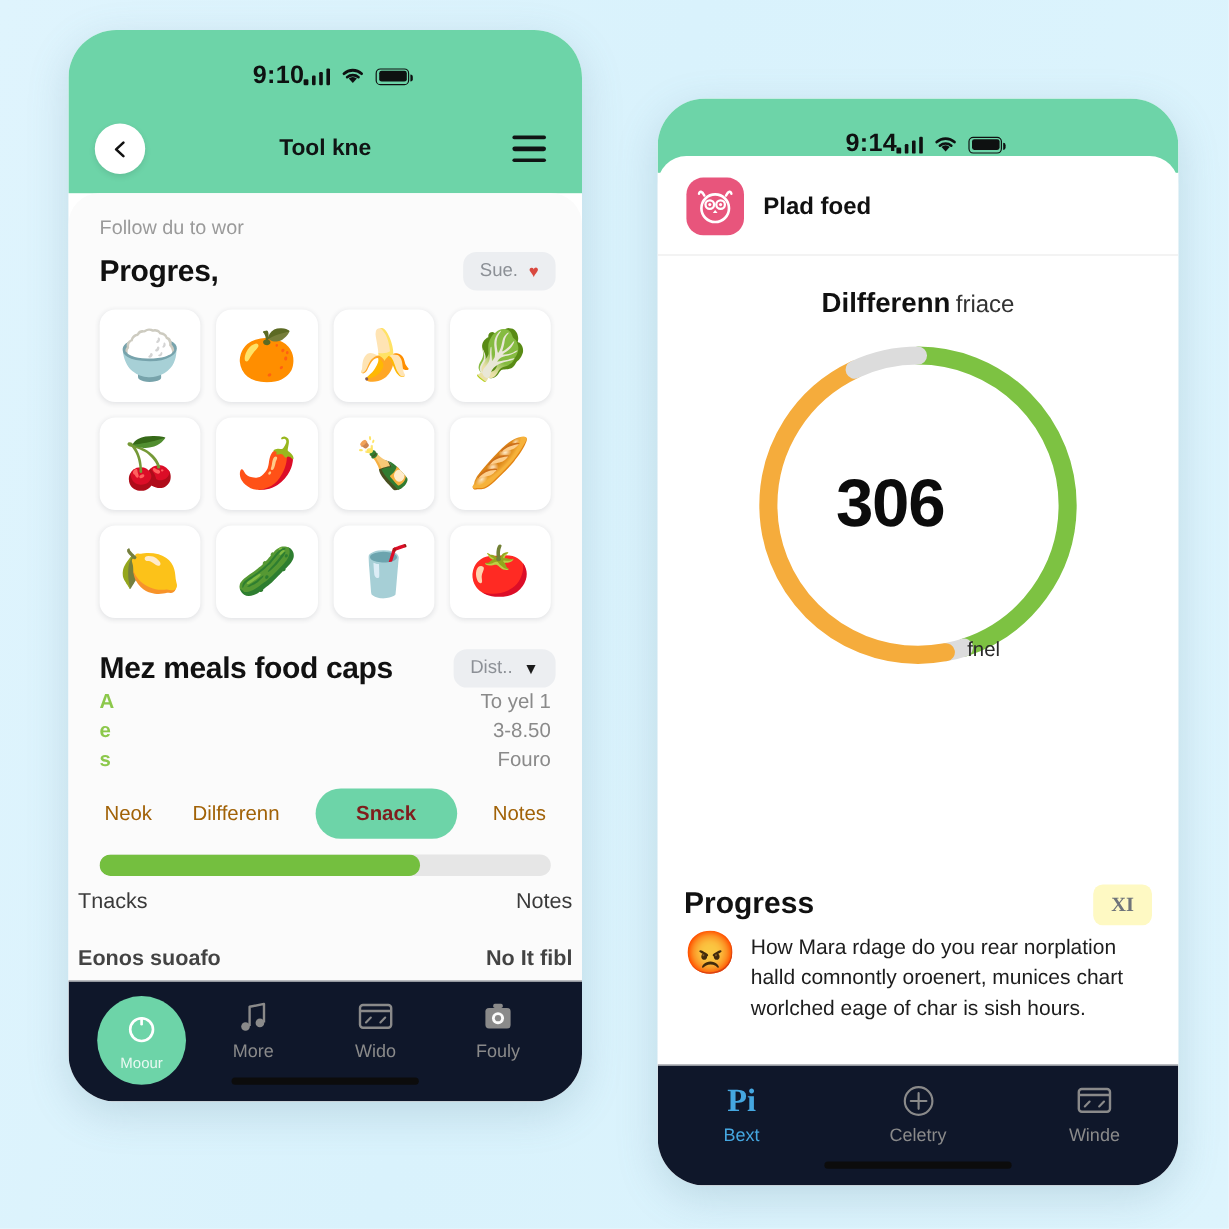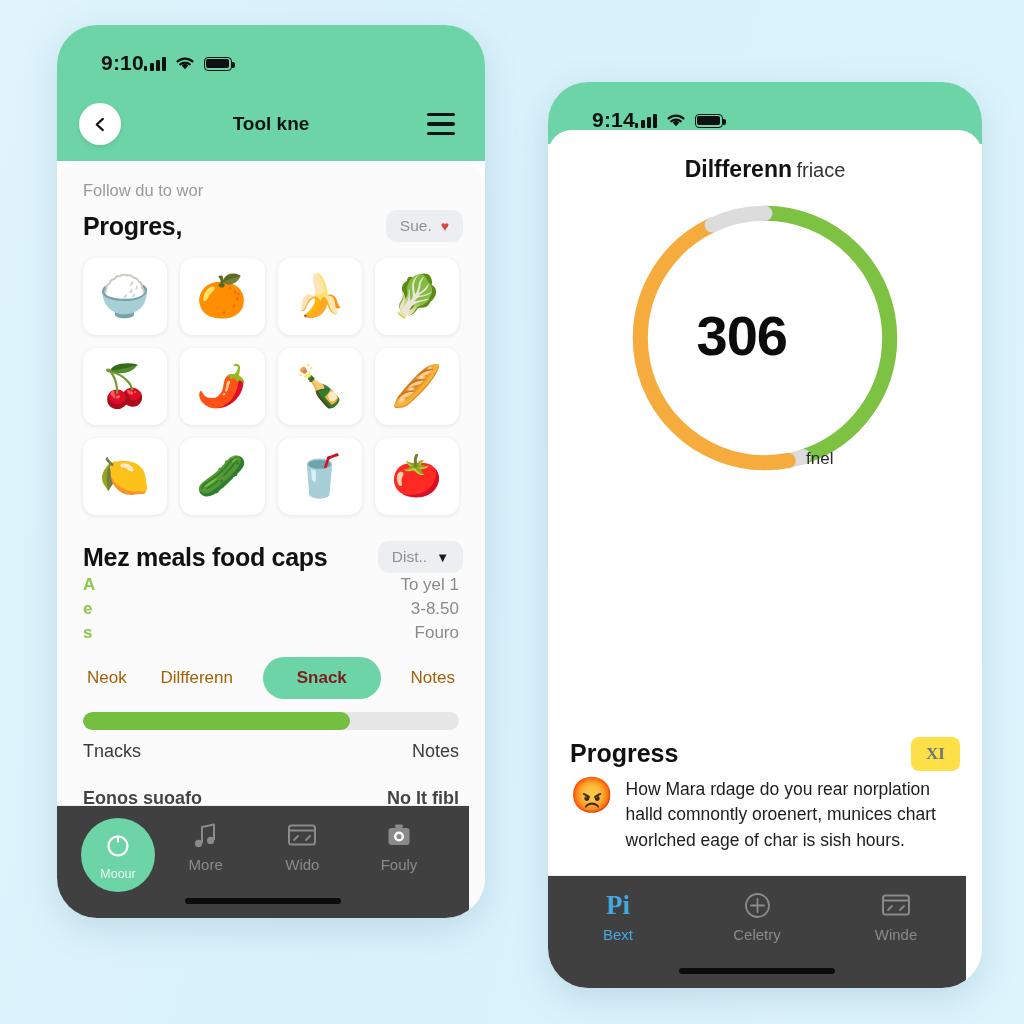--- a/index.html
+++ b/index.html
@@ -25,21 +25,21 @@
     border-radius: 40px;
   }
   #phone-right {
     left: 548px; top: 82px; width: 434px; height: 906px;
     border-radius: 40px;
   }
 
   
   .statusbar {
     height: 62px;
-    display: flex; align-items: center; justify-content: flex-start;
+    display: flex; align-items: center; justify-content: center;
     padding: 14px 34px 0 44px;
     color: #0e1111;
   }
   .status-time { font-size: 21px; font-weight: 700; letter-spacing: .2px; }
   .status-icons { display: flex; align-items: flex-end; gap: 9px; }
   .sig { display: flex; align-items: flex-end; gap: 2.5px; height: 15px; }
   .sig i { display: block; width: 3.6px; background: #0e1111; border-radius: 1px; }
   .sig i:nth-child(1) { height: 5px; }
   .sig i:nth-child(2) { height: 8px; }
   .sig i:nth-child(3) { height: 11px; }
@@ -119,29 +119,29 @@
   .tab.active {
     background: #6dd4a8; color: #7f1d1d; font-weight: 700;
     border-radius: 22px; padding: 11px 34px;
   }
   .progbar {
     margin: 13px 26px 0; height: 18px; background: #e6e6e6; border-radius: 10px; overflow: hidden;
   }
   .progbar > i { display: block; height: 100%; background: #74bf3f; border-radius: 10px; }
   .foot-line {
     display: flex; justify-content: space-between;
-    padding: 11px 26px 0; font-size: 18px; color: #3a3a3a;
+    padding: 11px 8px 0; font-size: 18px; color: #3a3a3a;
   }
   .foot-line.faint { color: #1b1b1b; opacity: .82; font-weight: 700; filter: blur(.4px); padding-top: 26px; }
 
   
   .tabbar {
-    position: absolute; left: 0; right: 16px; bottom: 0;
-    background: #404040; border-top: 1px solid #ededed;
-    padding: 12px 24px 0; height: 113px;
+    position: absolute; left: 0; right: 0; bottom: 0;
+    background: #0f172a; border-top: 1px solid #ededed;
+    padding: 12px 24px 0; height: 101px;
   }
   .tabbar-row { display: flex; justify-content: space-between; align-items: flex-start; }
   .tb-item { width: 92px; text-align: center; color: #8a8a8a; }
   .tb-ico { height: 34px; display: flex; align-items: center; justify-content: center; }
   .tb-label { font-size: 15px; margin-top: 4px; }
   .tb-item.round {
     width: 74px; height: 74px; border-radius: 50%; background: #6dd4a8;
     display: flex; flex-direction: column; align-items: center; justify-content: center;
     color: #ffffff;
   }
@@ -176,21 +176,21 @@
     position: absolute; inset: 0; display: flex;
     align-items: center; justify-content: center; gap: 19px;
   }
   .ring-val { font-size: 56px; font-weight: 700; color: #0c0c0c; letter-spacing: -1px; }
   .ring-unit { font-size: 17px; color: #2a2a2a; align-self: flex-end; margin-bottom: 14px; }
 
   .prog-sec { position: absolute; left: 0; right: 0; bottom: 113px; padding: 0 22px 12px; }
   .prog-head { display: flex; align-items: center; justify-content: space-between; padding-bottom: 6px; }
   .prog-title { font-size: 25px; font-weight: 700; color: #111; }
   .prog-badge {
-    background: #fde047; border-radius: 8px; padding: 7px 15px;
+    background: #fef9c3; border-radius: 8px; padding: 7px 15px;
     font-size: 17px; font-weight: 700; color: #6f747a; font-family: "Liberation Serif", serif;
   }
   .prog-body { display: flex; gap: 12px; align-items: flex-start; padding-bottom: 10px; }
   .prog-emoji { font-size: 35px; line-height: 1.05; }
   .prog-text { font-size: 17.5px; line-height: 1.45; color: #1d1d1d; }
 </style>
 </head>
 <body>
 
 <div class="phone" id="phone-left">
@@ -366,20 +366,35 @@
           <path d="M5.2 8.4 a7.3 7.3 0 0 1 9.6 0" stroke="#0e1111" stroke-width="2.1" fill="none" stroke-linecap="round"></path>
         </svg>
         <span class="batt">
             <span></span>
           </span>
       </div>
     </div>
   </div>
 
   <div class="r-sheet">
+    <div class="app-row">
+      <div class="app-icon">
+        <svg width="34" height="32" viewBox="0 0 34 32">
+          <path d="M8 7 C6 3 4 3 3.5 5.5" stroke="#fff" stroke-width="2" fill="none" stroke-linecap="round"></path>
+          <path d="M26 7 C28 3 30 3 30.5 5.5" stroke="#fff" stroke-width="2" fill="none" stroke-linecap="round"></path>
+          <circle cx="17" cy="17.5" r="11.5" stroke="#fff" stroke-width="2.2" fill="none"></circle>
+          <circle cx="12.5" cy="14.5" r="3.6" stroke="#fff" stroke-width="1.9" fill="none"></circle>
+          <circle cx="21.5" cy="14.5" r="3.6" stroke="#fff" stroke-width="1.9" fill="none"></circle>
+          <circle cx="12.5" cy="14.5" r="1.3" fill="#fff"></circle>
+          <circle cx="21.5" cy="14.5" r="1.3" fill="#fff"></circle>
+          <path d="M17 19 l-2 2.6 h4 Z" fill="#fff"></path>
+        </svg>
+      </div>
+      <div class="app-name">Plad foed</div>
+    </div>
 
     <div class="ring-title">
       <span class="t1">Dilfferenn</span>
       <span class="t2">friace</span>
     </div>
 
     <div class="ring-wrap">
       <svg width="290" height="290" viewBox="0 0 100 100">
         <g id="donut-arcs" transform="rotate(-90 50 50)">
             <circle cx="50" cy="50" r="43" fill="none" stroke="#7dc242" stroke-width="5.2" stroke-linecap="round" stroke-dasharray="121.58 148.60" stroke-dashoffset="0.00"></circle>

